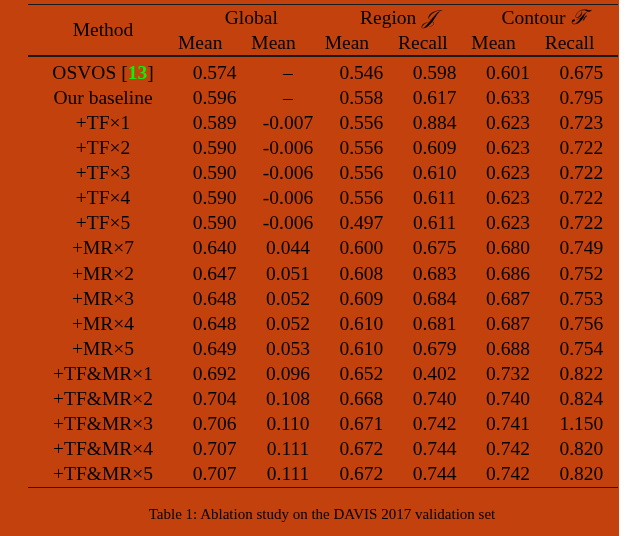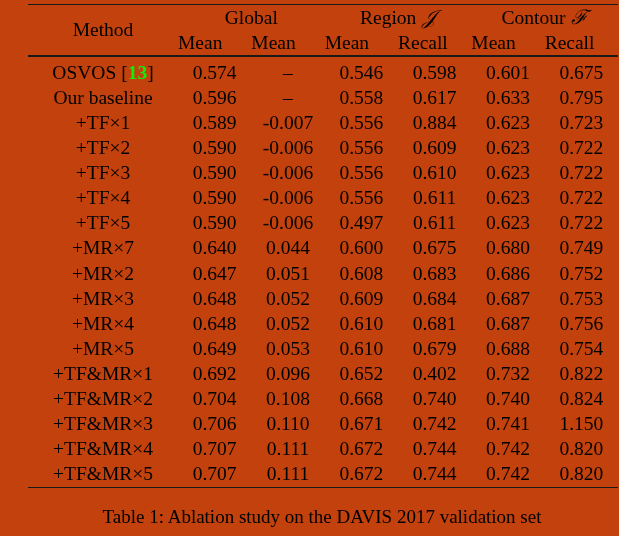--- a/index.html
+++ b/index.html
@@ -112,21 +112,21 @@
     padding-left: 2px;
   }
   .cite-num { color: #0bf10b; font-weight: bold; }
 
   
   #caption {
     position: absolute;
     left: 16px;
     top: 506px;
     width: 612px;
-    font-size: 19px;
+    font-size: 15px;
     line-height: 1.12;
     text-align: center;
     color: #000000;
     white-space: nowrap;
     overflow: hidden;
   }
 </style>
 </head>
 <body>
 

